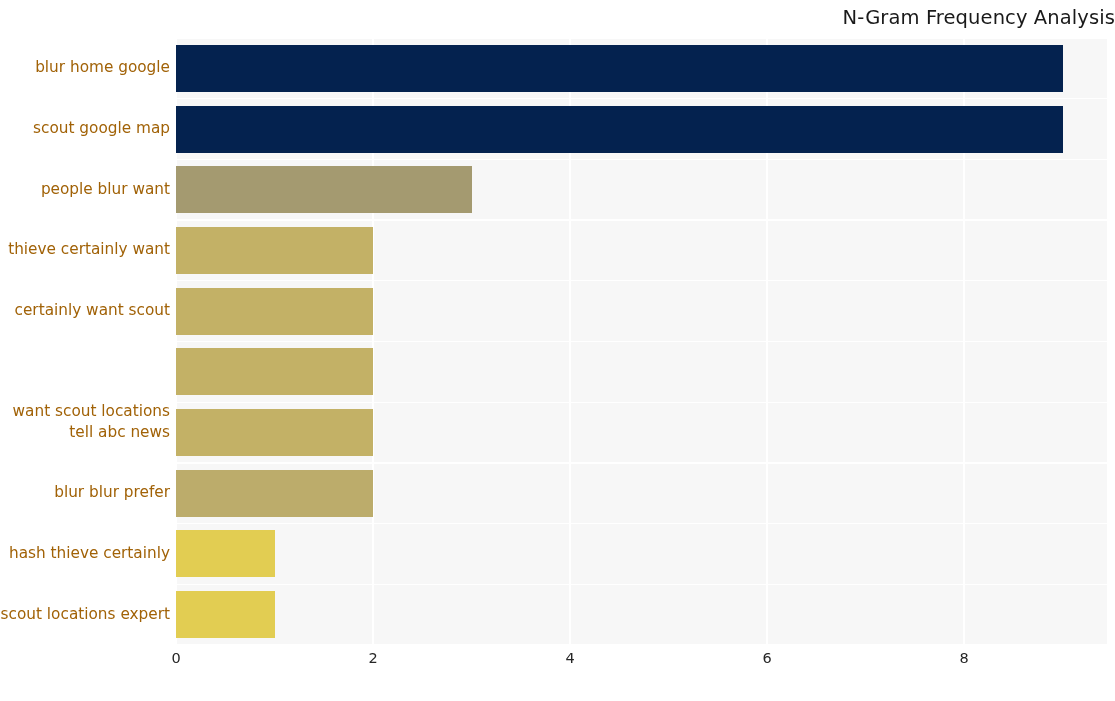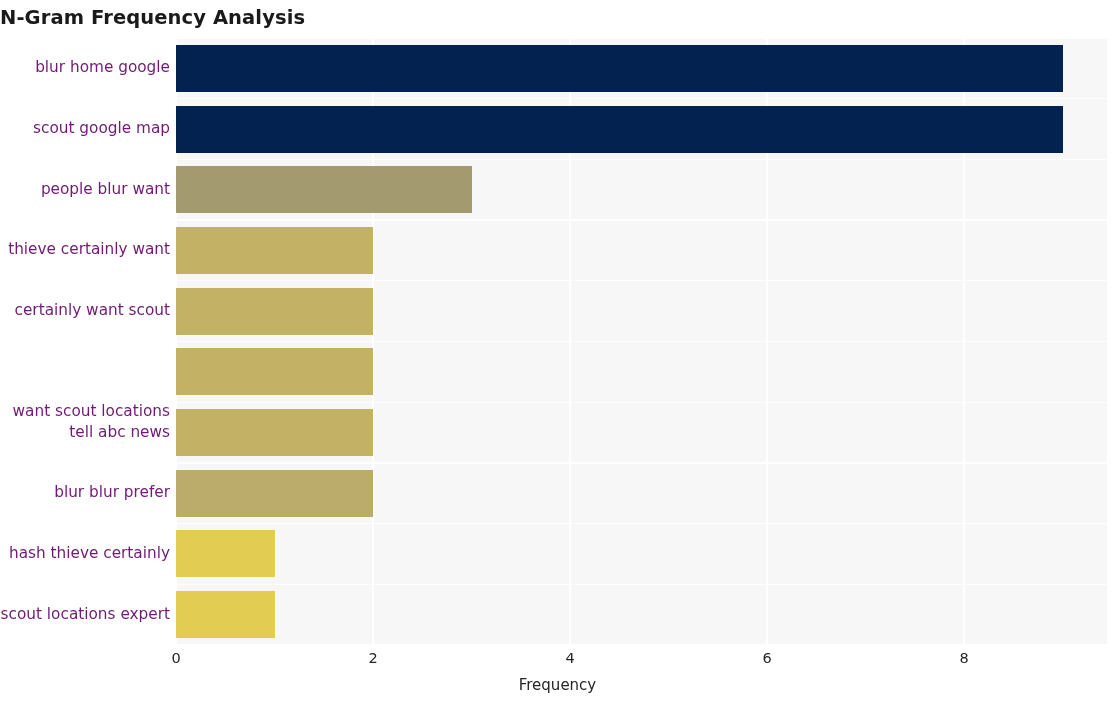--- a/index.html
+++ b/index.html
@@ -18,23 +18,23 @@
     position: relative;
     width: 1115px;
     height: 701px;
     background: #ffffff;
   }
   #chart-title {
     position: absolute;
     left: 0;
     top: 6px;
     width: 1115px;
-    text-align: left;
+    text-align: right;
     font-size: 19.5px;
-    font-weight: bold;
+    font-weight: normal;
     color: #1a1a1a;
     letter-spacing: 0.1px;
   }
   
   #plot-area {
     position: absolute;
     left: 176px;
     top: 38px;
     width: 931px;
     height: 607px;
@@ -59,21 +59,21 @@
     position: absolute;
     left: 0;
   }
   
   .ytick {
     position: absolute;
     right: 945px;       
     text-align: right;
     white-space: nowrap;
     font-size: 15.3px;
-    color: #701a75;
+    color: #a16207;
     line-height: 1;
   }
   
   .xtick {
     position: absolute;
     top: 651px;
     width: 60px;
     margin-left: -30px;
     text-align: center;
     font-size: 14.5px;
@@ -141,15 +141,14 @@
     </div>
 
   <div id="xtick-layer">
       <div class="xtick" style="left: 176px;">0</div>
       <div class="xtick" style="left: 373.037px;">2</div>
       <div class="xtick" style="left: 570.074px;">4</div>
       <div class="xtick" style="left: 767.111px;">6</div>
       <div class="xtick" style="left: 964.148px;">8</div>
     </div>
 
-  <div id="xlabel">Frequency</div>
 
 </div>
 
 </body></html>

